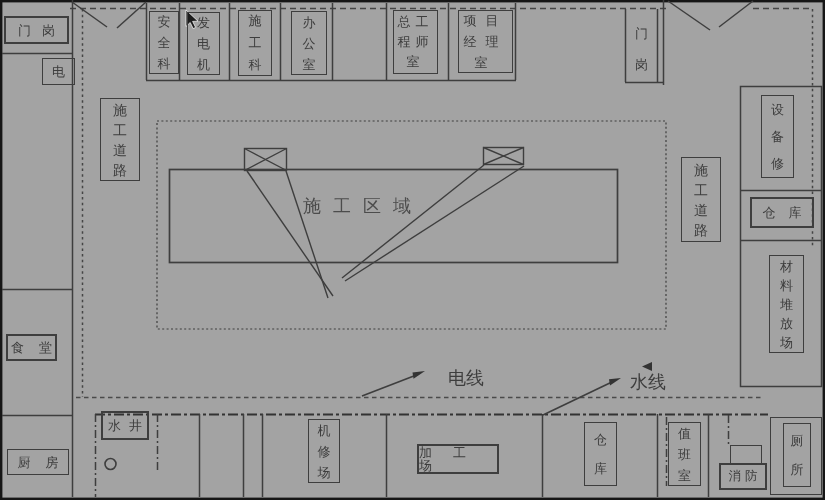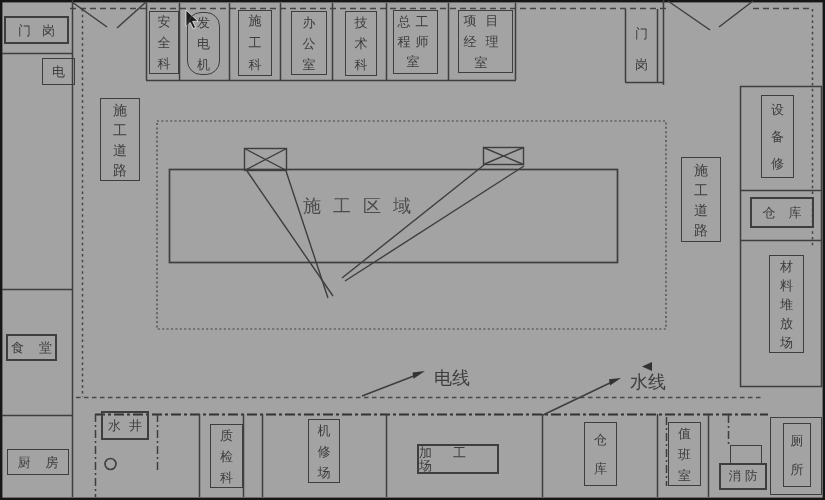--- a/index.html
+++ b/index.html
@@ -151,32 +151,29 @@
   <div class="box" style="left:100px;top:98px;width:40px;height:83px;font-size:14px;">
     <span class="v" style="line-height:20px;">施工道路</span>
   </div>
   <div class="box" style="left:681px;top:157px;width:40px;height:85px;font-size:14px;">
     <span class="v" style="line-height:20px;">施工道路</span>
   </div>
 
   <div class="box" style="left:149px;top:11px;width:30px;height:63px;">
     <span class="v" style="line-height:21px;">安全科</span>
   </div>
-  <div class="box" style="left:187px;top:12px;width:33px;height:63px;border-radius:14px;">
+  <div class="box" style="left:187px;top:12px;width:33px;height:63px;">
     <span class="v" style="line-height:21px;">发电机</span>
   </div>
   <div class="box" style="left:238px;top:10px;width:34px;height:66px;">
     <span class="v" style="line-height:22px;">施工科</span>
   </div>
   <div class="box" style="left:291px;top:11px;width:36px;height:64px;">
     <span class="v" style="line-height:21px;">办公室</span>
   </div>
-  <div class="box" style="left:345px;top:11px;width:32px;height:65px;">
-    <span class="v" style="line-height:21px;">技术科</span>
-  </div>
   <div class="box" style="left:393px;top:10px;width:45px;height:64px;">
     <span class="w2" style="width:37px;letter-spacing:5px;line-height:20px;">总工程师室</span>
   </div>
   <div class="box" style="left:458px;top:10px;width:55px;height:63px;">
     <span class="w2" style="width:45px;letter-spacing:9px;line-height:21px;">项目经理室</span>
   </div>
 
   <div class="box noborder" style="left:626px;top:16px;width:31px;height:65px;">
     <span class="v" style="line-height:31px;">门岗</span>
   </div>
@@ -188,23 +185,20 @@
   </div>
   <div class="box thick" style="left:750px;top:197px;width:64px;height:31px;">
     <span class="sp12">仓库</span>
   </div>
   <div class="box" style="left:769px;top:255px;width:35px;height:98px;">
     <span class="v" style="line-height:19px;">材料堆放场</span>
   </div>
 
   <div class="box thick" style="left:101px;top:411px;width:48px;height:29px;">
     <span class="sp8">水井</span>
-  </div>
-  <div class="box" style="left:210px;top:424px;width:33px;height:64px;">
-    <span class="v" style="line-height:21px;">质检科</span>
   </div>
   <div class="box" style="left:308px;top:419px;width:32px;height:64px;">
     <span class="v" style="line-height:21px;">机修场</span>
   </div>
   <div class="box thick" style="left:417px;top:444px;width:82px;height:30px;">
     <span class="sp20">加工场</span>
   </div>
   <div class="box" style="left:584px;top:422px;width:33px;height:64px;">
     <span class="v" style="line-height:29px;">仓库</span>
   </div>
@@ -214,16 +208,16 @@
   <div class="box" style="left:730px;top:445px;width:32px;height:19px;"></div>
   <div class="box thick" style="left:719px;top:463px;width:48px;height:27px;font-size:12.5px;">
     <span class="sp4">消防</span>
   </div>
   <div class="box" style="left:770px;top:417px;width:52px;height:78px;">
     <div class="box" style="left:12px;top:5px;width:28px;height:64px;">
       <span class="v" style="line-height:29px;">厕所</span>
     </div>
   </div>
 
-  <div class="lbl" style="left:434px;top:366px;">电线</div>
+  <div class="lbl" style="left:448px;top:366px;">电线</div>
   <div class="lbl" style="left:630px;top:370px;">水线</div>
 
 </div>
 
 </body></html>

